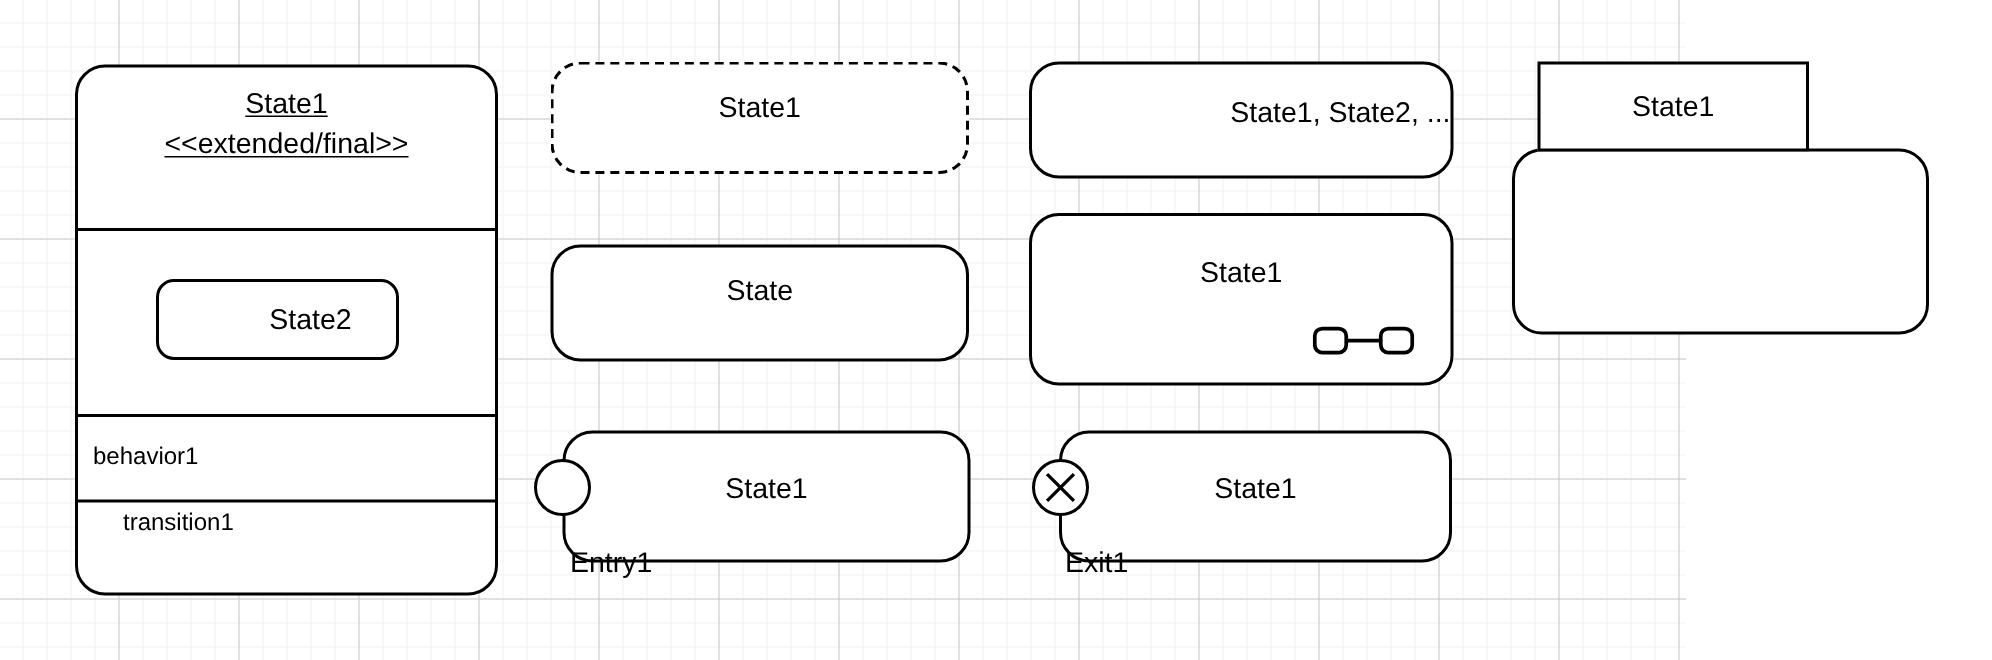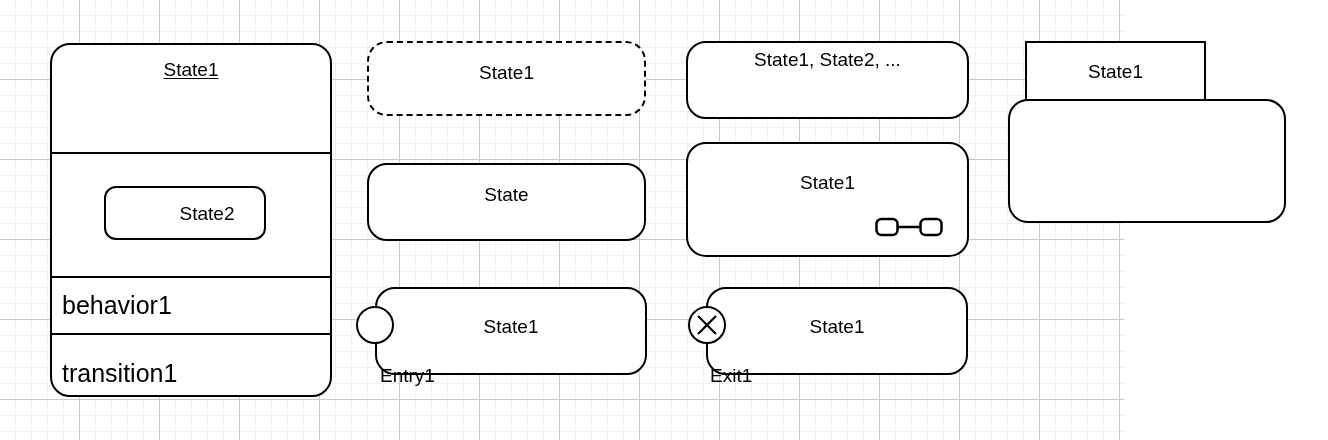--- a/index.html
+++ b/index.html
@@ -90,21 +90,21 @@
     left: 52px; top: 141px;
     width: 162px; height: 54px;
     border-radius: 12px;
     border-width: 2.5px;
   }
   #nested-state2 .label { top: 13px; margin-left: 44px; }
 
   .compartment-text {
     position: absolute;
     left: 10px;
-    font-size: 25px;
+    font-size: 16px;
     line-height: 24px;
     color: #000;
   }
 
   
   #state-dashed { left: 367px; top: 41px; width: 279px; height: 75px; }
   #state-dashed .label { top: 17px; }
 
   #state-plain { left: 367px; top: 163px; width: 279px; height: 78px; }
   #state-plain .label { top: 17px; text-align: center; }
@@ -130,21 +130,21 @@
     font-size: 19px;
     color: #000000;
     white-space: nowrap;
     text-align: right;
   }
   #entry-label { left: 380px; top: 365px; }
   #exit-label  { left: 710px; top: 365px; }
 
   
   #state-list { left: 686px; top: 41px; width: 283px; height: 78px; }
-  #state-list .label { top: 4px; }
+  #state-list .label { top: 20px; text-align: right; }
 
   #state-submachine-ref { left: 686px; top: 142px; width: 283px; height: 115px; }
   #state-submachine-ref .label { top: 26px; }
 
   #submachine-icon { position: absolute; right: 24px; bottom: 16px; width: 68px; height: 24px; }
 
   #state-exit { left: 706px; top: 287px; width: 262px; height: 88px; }
   #state-exit .label { top: 25px; }
 
   
@@ -165,33 +165,34 @@
 </style>
 </head>
 <body>
 
 <div id="canvas">
 
   <div class="shape state-box" id="state-composite">
 
     <div class="header-lines">
       <span class="hl u">State1</span>
+      <span class="hl u">&lt;&lt;extended/final&gt;&gt;</span>
     </div>
 
     <div class="compartment-divider" style="top:107px;"></div>
 
     <div class="shape state-box" id="nested-state2">
       <span class="label centered">State2</span>
     </div>
 
     <div class="compartment-divider" style="top:231px;"></div>
     <span class="compartment-text" style="top:248px;">behavior1</span>
 
     <div class="compartment-divider" style="top:288px;"></div>
-    <span class="compartment-text" style="top:316px;">transition1</span>
+    <span class="compartment-text" style="top:292px;margin-left:20px;">transition1</span>
   </div>
 
   <div class="shape state-box dashed" id="state-dashed">
     <span class="label centered">State1</span>
   </div>
 
   <div class="shape state-box" id="state-plain">
     <span class="label centered">State</span>
   </div>
 

